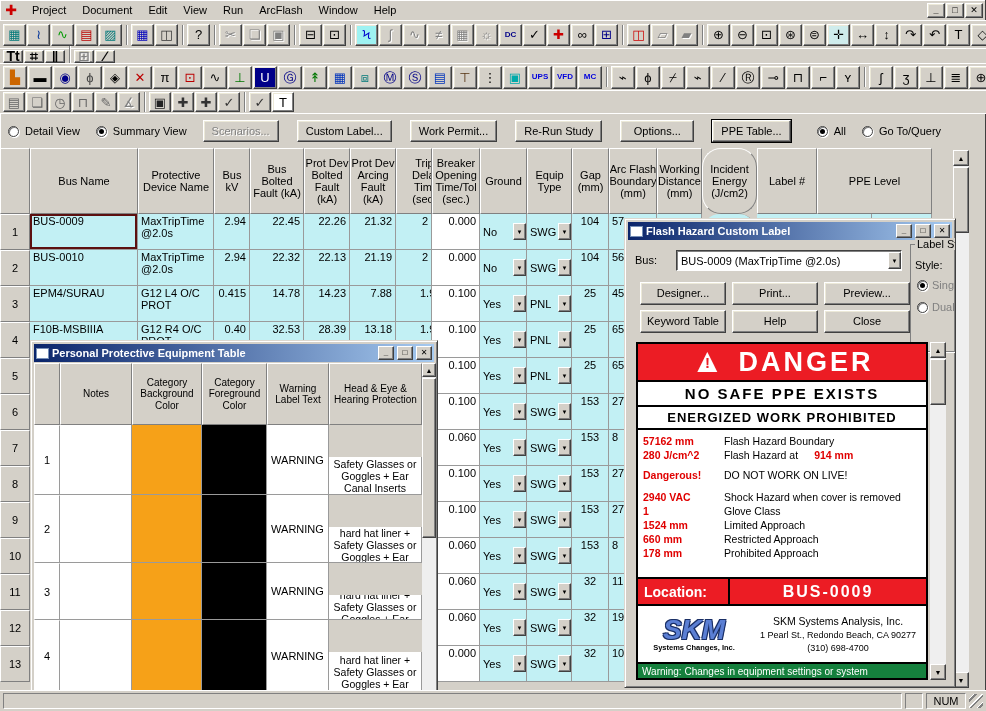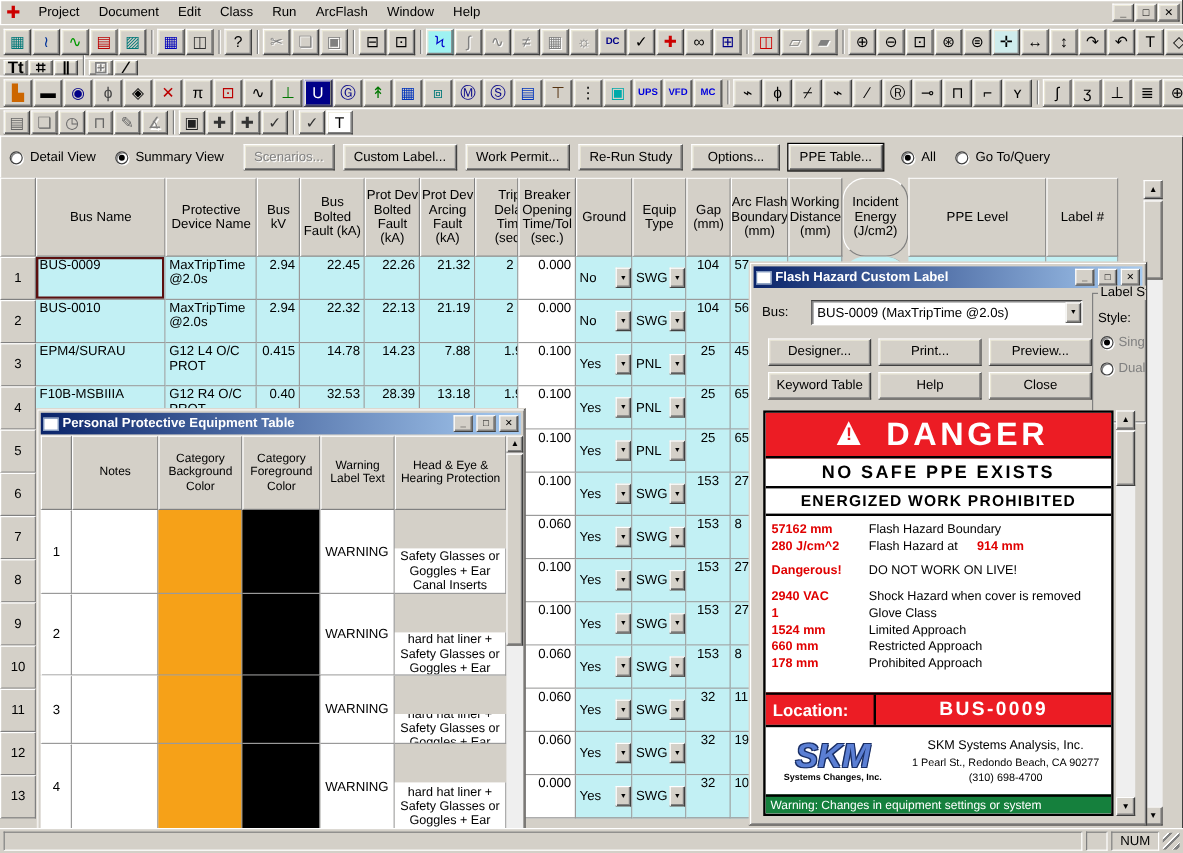--- a/index.html
+++ b/index.html
@@ -33,21 +33,21 @@
   .tb-d .tbtn{width:22px;height:20px;}
   .tsep{flex:none;width:2px;height:20px;border-left:1px solid #808080;border-right:1px solid #fff;margin:0 3px;}
 
   
   .viewbar{position:absolute;left:0;top:113px;width:986px;height:35px;border-top:1px solid #fff;
            display:flex;align-items:center;padding:0 8px;gap:6px;}
   .radio{flex:none;width:11px;height:11px;border-radius:50%;background:#fff;position:relative;
          border:1px solid #404040;box-shadow:inset 1px 1px 0 #808080, 1px 1px 0 #fff;}
   .radio.checked::after{content:"";position:absolute;left:2px;top:2px;width:5px;height:5px;border-radius:50%;background:#000;}
   .rlabel{margin-right:10px;}
-  .vbtn{height:22px;min-width:74px;padding:0 8px;margin-right:1px;background:#d4d0c8;text-align:center;line-height:20px;
+  .vbtn{height:22px;min-width:74px;padding:0 8px;margin-right:12px;background:#d4d0c8;text-align:center;line-height:20px;
         border:1px solid;border-color:#fff #404040 #404040 #fff;
         box-shadow:inset -1px -1px 0 #808080,inset 1px 1px 0 #ece9d8;}
   .vbtn.disabled{color:#808080;text-shadow:1px 1px 0 #fff;}
   .vbtn.default{outline:1px solid #000;}
 
   
   .client{position:absolute;left:0;top:148px;width:969px;height:542px;background:#d4d0c8;overflow:hidden;}
   .grid{position:absolute;left:0;top:0;width:953px;}
   .ghead{display:flex;height:66px;}
   .ghcell{flex:none;background:#d4d0c8;border:1px solid;border-color:#fff #808080 #808080 #fff;
@@ -172,21 +172,21 @@
 
 <div class="app">
 
   <div class="menubar">
     <span class="appicon">✚</span>
     <div class="menuitems">
 
     <span class="menu-item">Project</span>
         <span class="menu-item">Document</span>
         <span class="menu-item">Edit</span>
-        <span class="menu-item">Class</span>
+        <span class="menu-item">View</span>
         <span class="menu-item">Run</span>
         <span class="menu-item">ArcFlash</span>
         <span class="menu-item">Window</span>
         <span class="menu-item">Help</span>
       </div>
     <div class="winctl">
       <span class="wbtn">_</span>
       <span class="wbtn">□</span>
       <span class="wbtn">✕</span>
     </div>
@@ -282,22 +282,22 @@
 (mm)</div>
         <div class="ghcell c12">Arc Flash
 Boundary
 (mm)</div>
         <div class="ghcell c13">Working
 Distance
 (mm)</div>
         <div class="ghcell c14">Incident
 Energy
 (J/cm2)</div>
+        <div class="ghcell c16">Label #</div>
         <div class="ghcell c15">PPE Level</div>
-        <div class="ghcell c16">Label #</div>
         <div class="cfill"></div>
       </div>
       <div class="gbody">
 
           <div class="grow">
             <div class="rowhdr c0">1</div>
             <div class="cell c1">BUS-0009</div>
             <div class="cell c2">MaxTripTime @2.0s</div>
             <div class="cell c3 rnum">2.94</div>
             <div class="cell c4 rnum">22.45</div>

